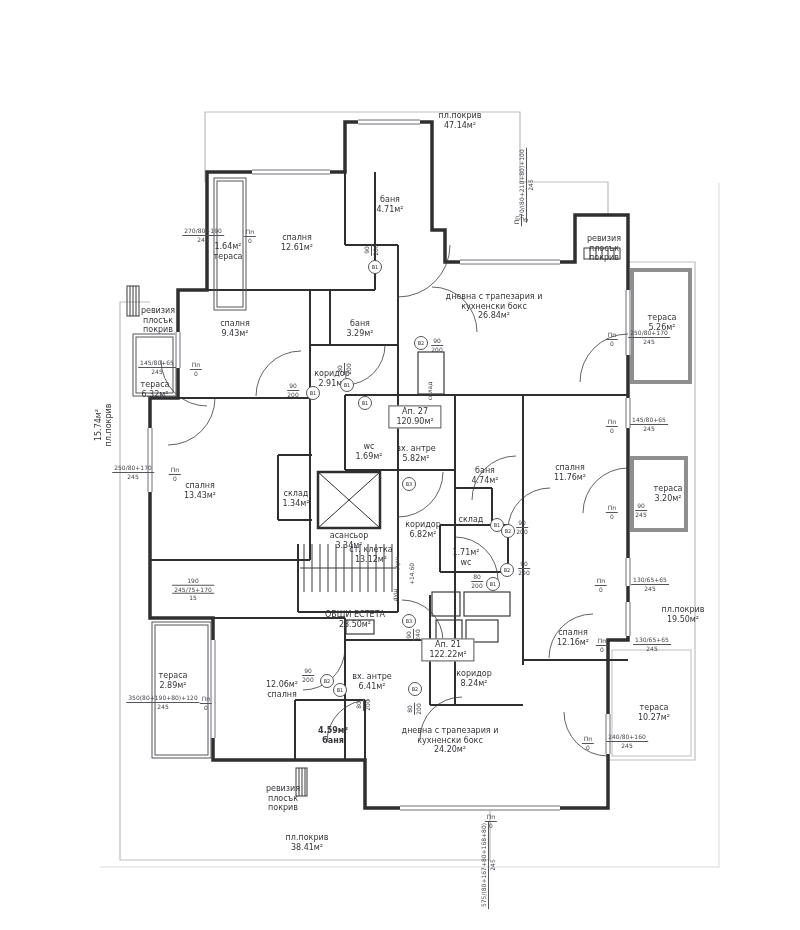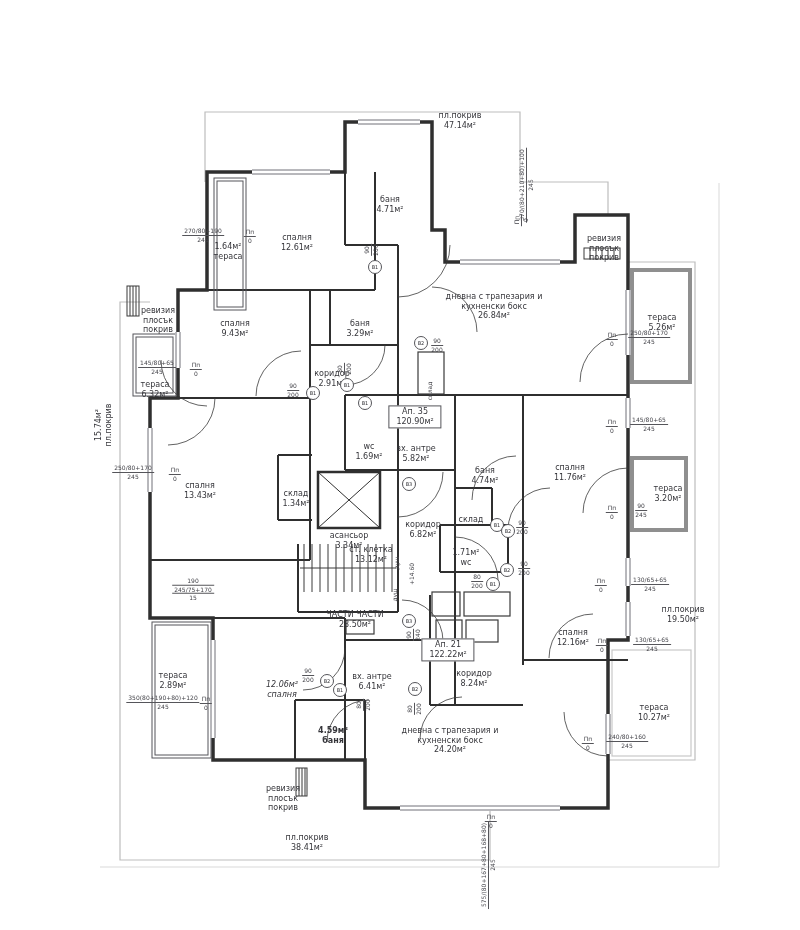--- a/index.html
+++ b/index.html
@@ -194,21 +194,21 @@
       <div class="lbl" style="left: 494px; top: 289px;">
         <span>дневна с трапезария и</span>
         <span>кухненски бокс</span>
         <span>26.84м²</span>
       </div>
       <div class="lbl" style="left: 662px; top: 306px;">
         <span>тераса</span>
         <span>5.26м²</span>
       </div>
       <div class="lbl apt" style="left: 415px; top: 400px;">
-        <span>Ап. 35</span>
+        <span>Ап. 27</span>
         <span>120.90м²</span>
       </div>
       <div class="lbl" style="left: 416px; top: 437px;">
         <span>вх. антре</span>
         <span>5.82м²</span>
       </div>
       <div class="lbl" style="left: 369px; top: 435px;">
         <span>wc</span>
         <span>1.69м²</span>
       </div>
@@ -245,21 +245,21 @@
       </div>
       <div class="lbl" style="left: 466px; top: 541px;">
         <span>1.71м²</span>
         <span>wc</span>
       </div>
       <div class="lbl" style="left: 668px; top: 477px;">
         <span>тераса</span>
         <span>3.20м²</span>
       </div>
       <div class="lbl" style="left: 355px; top: 603px;">
-        <span>ЧАСТИ ЧАСТИ</span>
+        <span>ОБЩИ ЕСТЕТА</span>
         <span>28.50м²</span>
       </div>
       <div class="lbl apt" style="left: 448px; top: 633px;">
         <span>Ап. 21</span>
         <span>122.22м²</span>
       </div>
       <div class="lbl" style="left: 372px; top: 665px;">
         <span>вх. антре</span>
         <span>6.41м²</span>
       </div>
@@ -268,21 +268,21 @@
         <span>8.24м²</span>
       </div>
       <div class="lbl" style="left: 573px; top: 621px;">
         <span>спалня</span>
         <span>12.16м²</span>
       </div>
       <div class="lbl" style="left: 173px; top: 664px;">
         <span>тераса</span>
         <span>2.89м²</span>
       </div>
-      <div class="lbl" style="left: 282px; top: 673px; font-style: italic;">
+      <div class="lbl" style="left: 282px; top: 673px;">
         <span>12.06м²</span>
         <span>спалня</span>
       </div>
       <div class="lbl" style="left: 333px; top: 719px; font-weight: bold;">
         <span>4.59м²</span>
         <span>баня</span>
       </div>
       <div class="lbl" style="left: 450px; top: 723px;">
         <span>дневна с трапезария и</span>
         <span>кухненски бокс</span>

